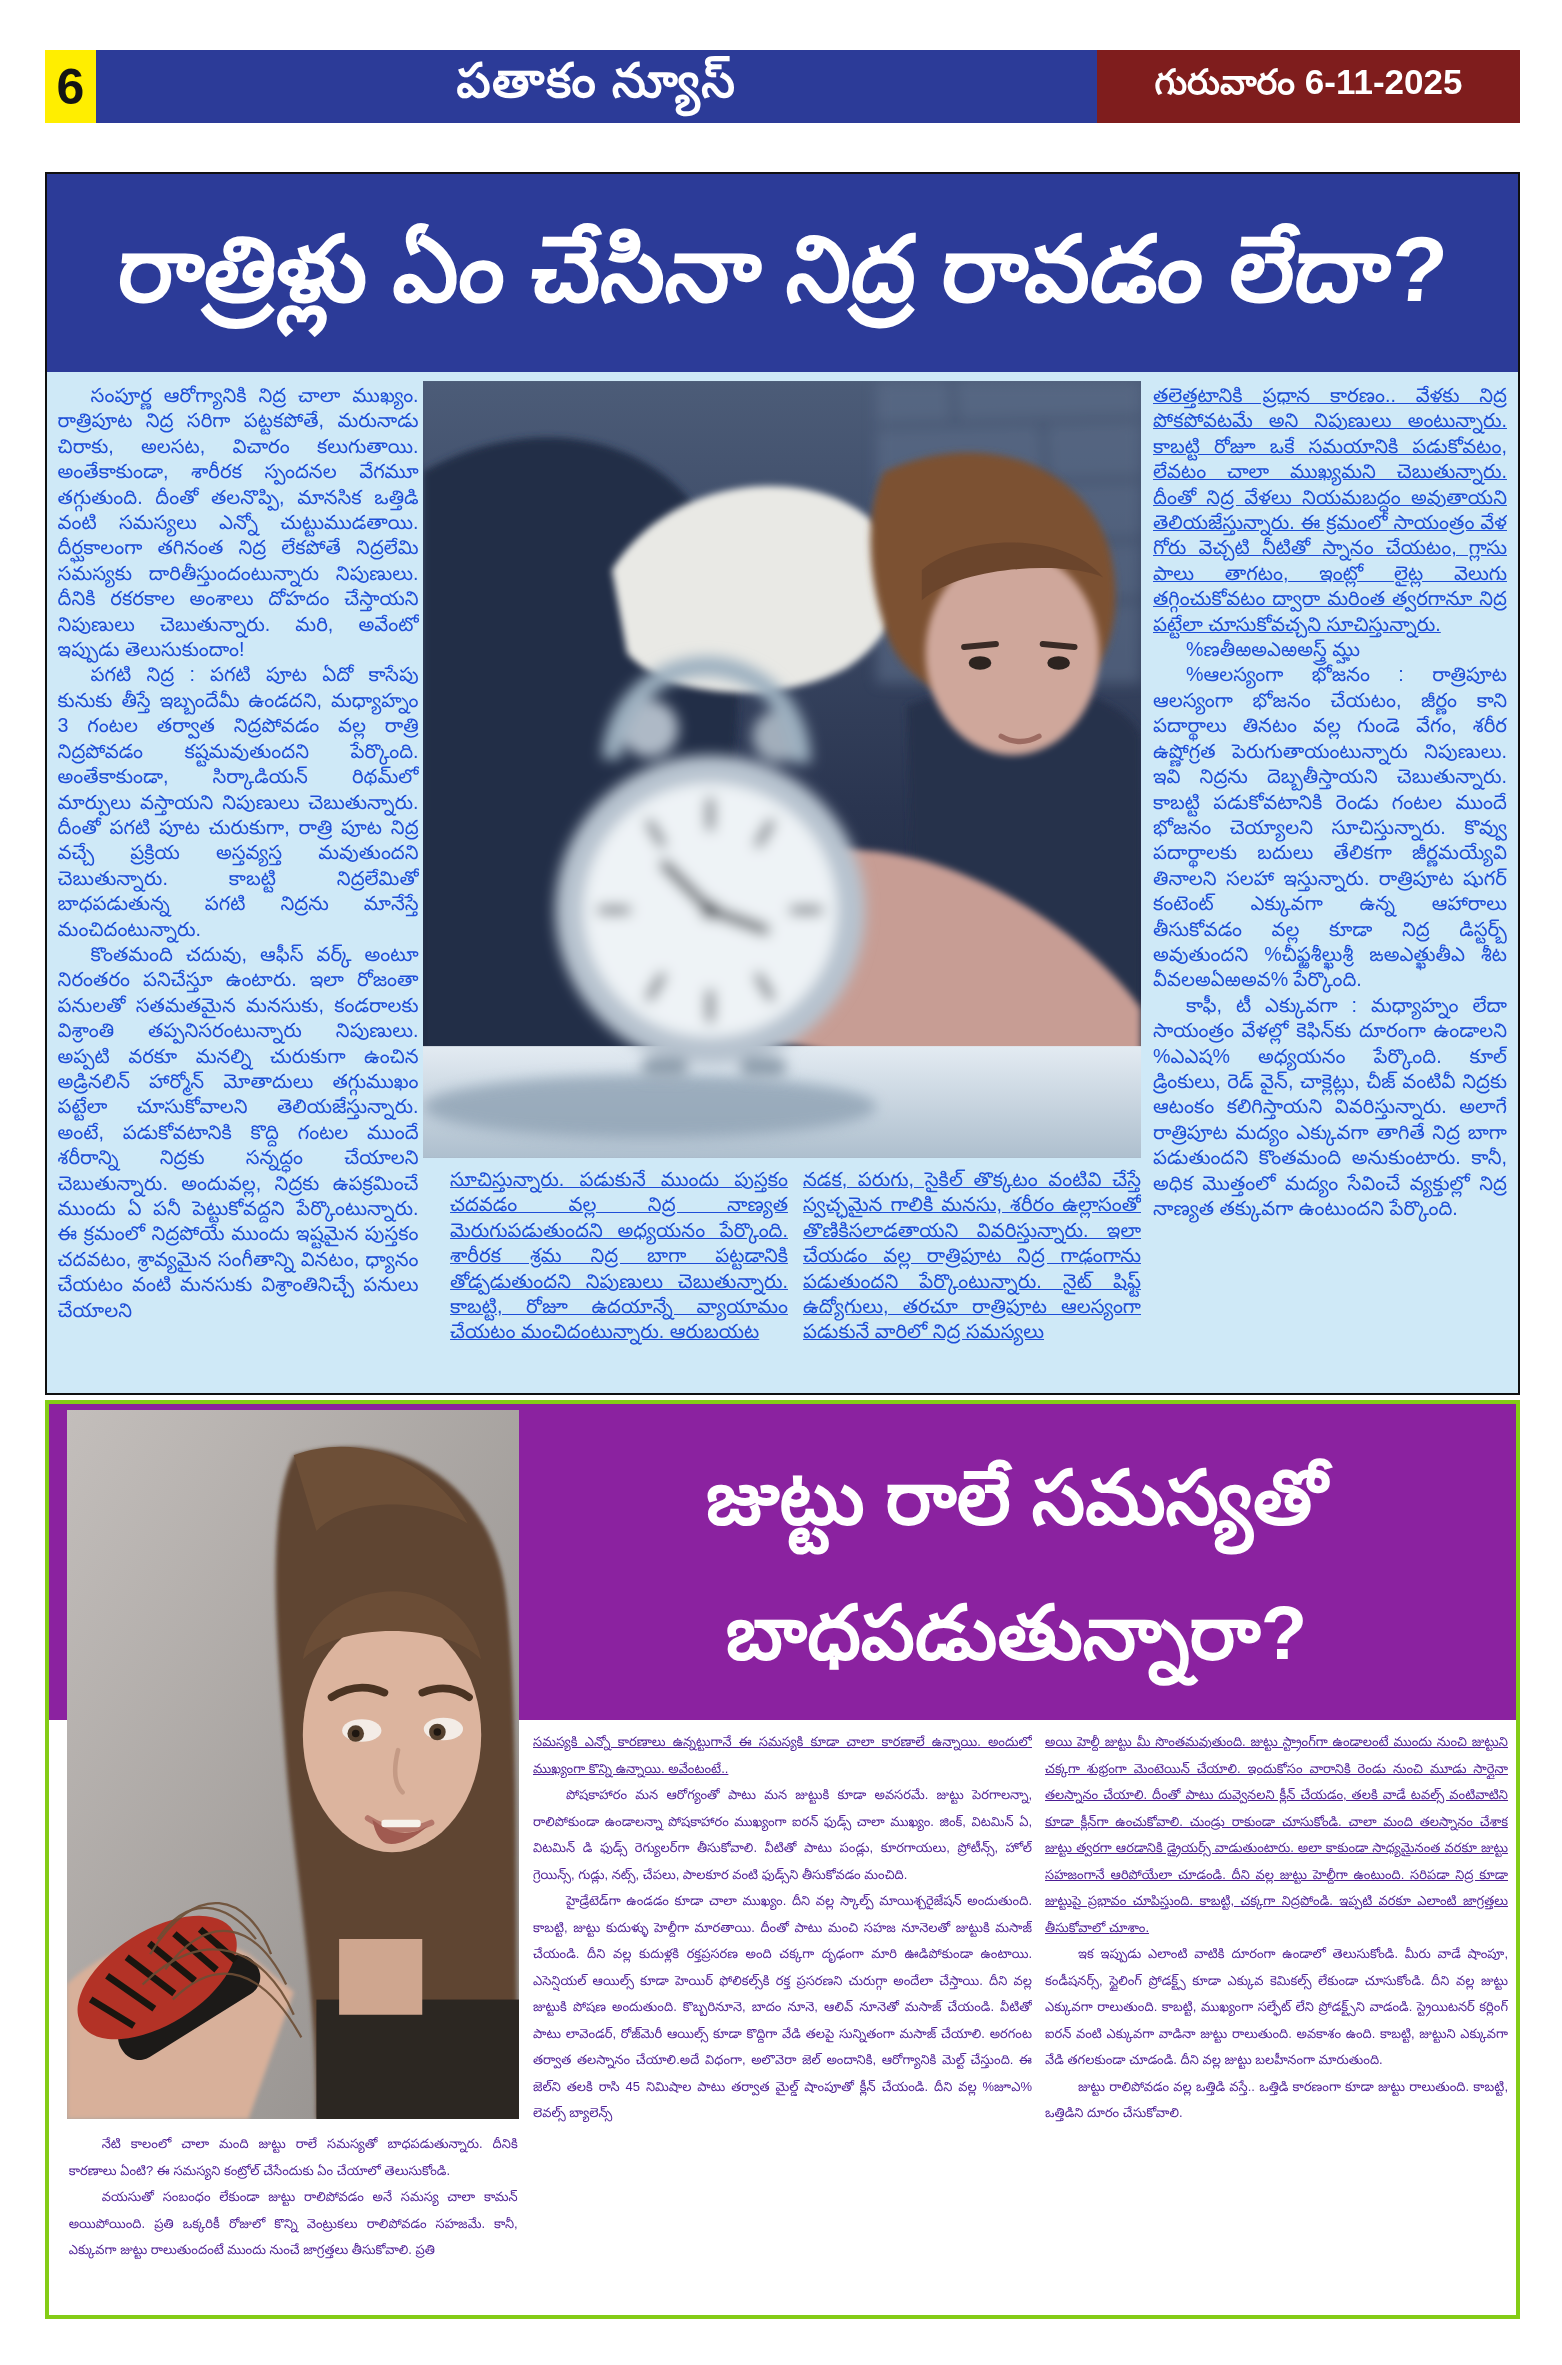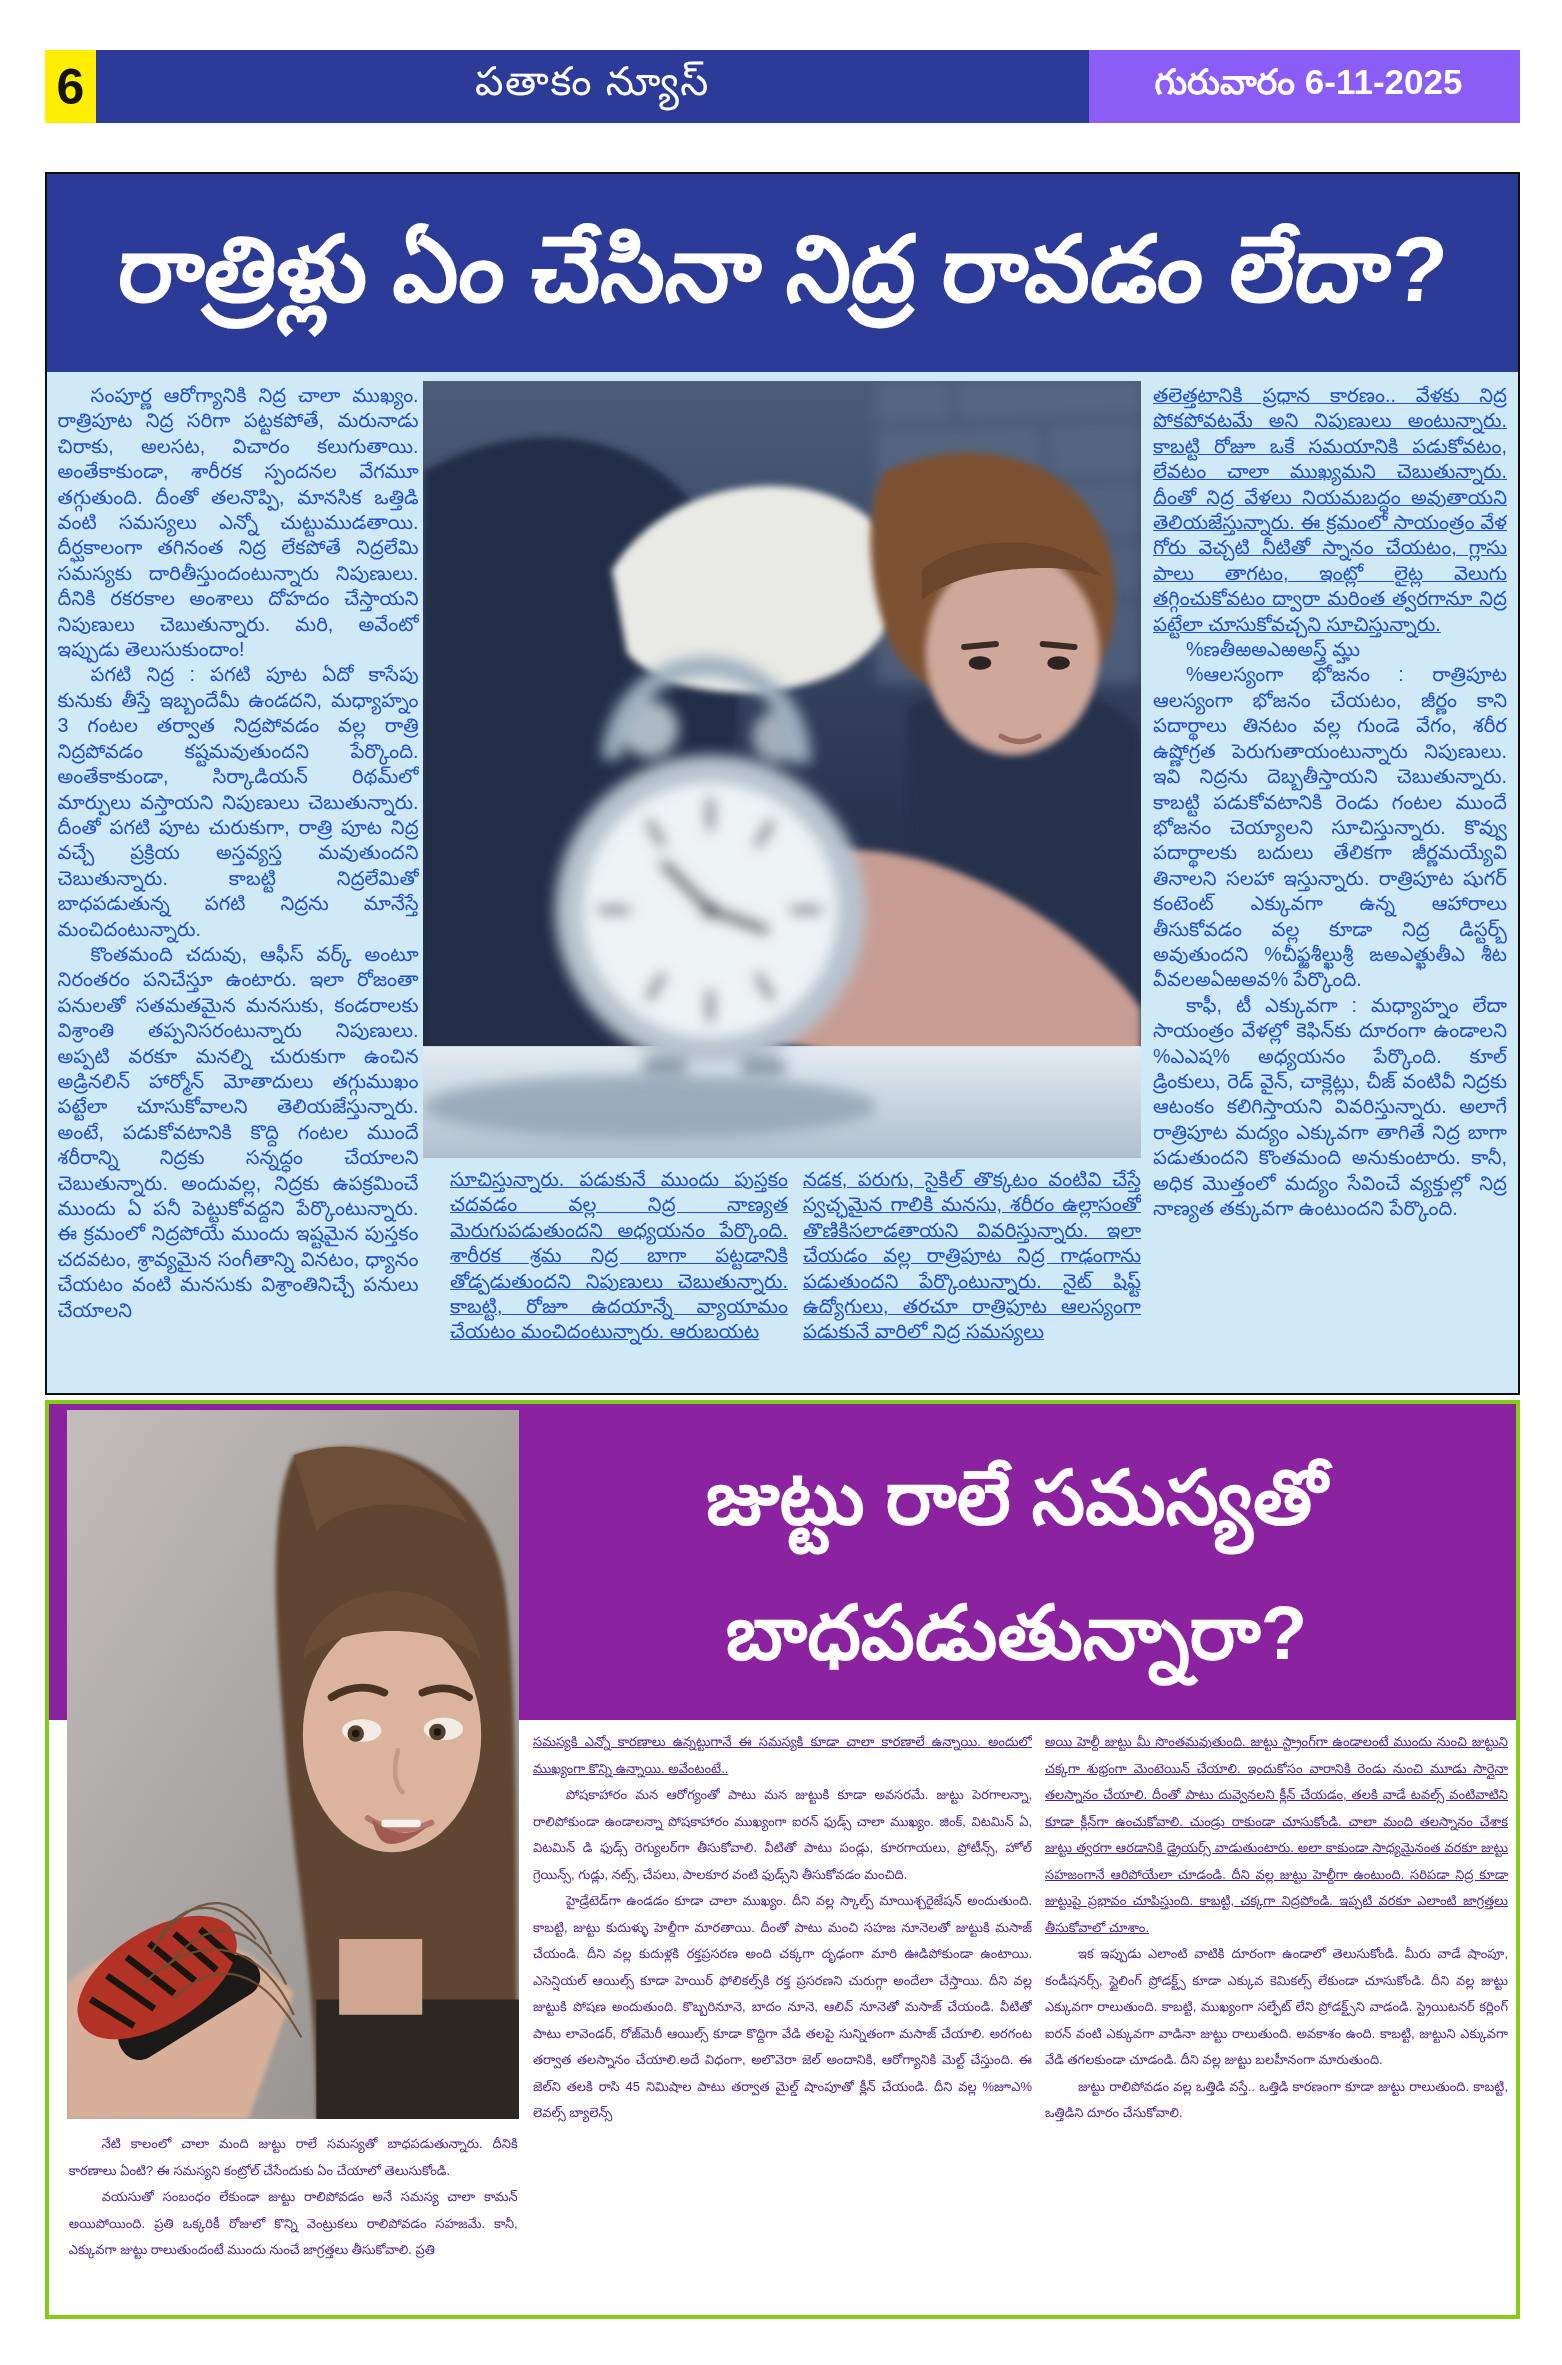--- a/index.html
+++ b/index.html
@@ -4,22 +4,22 @@
 <style>
   html,body{margin:0;padding:0;background:#ffffff;}
   #page{position:relative;width:1562px;height:2366px;background:#ffffff;overflow:hidden;
         font-family:"Liberation Sans","DejaVu Sans",sans-serif;}
 
   
   #header-bar{position:absolute;left:45px;top:50px;width:1475px;height:73px;display:flex;}
   #page-number-box{width:51px;background:#ffee00;display:flex;align-items:center;justify-content:center;
       font-size:50px;font-weight:bold;color:#141414;}
   #masthead-box{flex:1;background:#2c3b98;display:flex;align-items:center;justify-content:center;}
-  #masthead-box span{color:#ffffff;font-size:40px;font-weight:normal;letter-spacing:1.5px;}
-  #date-box{width:423px;background:#8b5cf6;display:flex;align-items:center;justify-content:center;padding-left:8px;}
+  #masthead-box span{color:#ffffff;font-size:48px;font-weight:bold;letter-spacing:1.5px;}
+  #date-box{width:423px;background:#7f1d1d;display:flex;align-items:center;justify-content:center;}
   #date-box span{color:#ffffff;font-size:35px;font-weight:bold;}
 
   
   #article1{position:absolute;left:45px;top:172px;width:1475px;height:1223px;background:#cfe9f7;
       border:2.3px solid #101010;box-sizing:border-box;}
   #a1-band{position:absolute;left:0;top:0;width:100%;height:198px;background:#2c3b98;overflow:hidden;}
   #a1-headline{width:100%;height:198px;line-height:190px;text-align:center;color:#ffffff;
       font-size:92px;font-weight:bold;white-space:nowrap;transform:skewX(-5deg);}
   .col{position:absolute;overflow:hidden;}
   .body-text p{margin:0;text-indent:33px;text-align:justify;}

